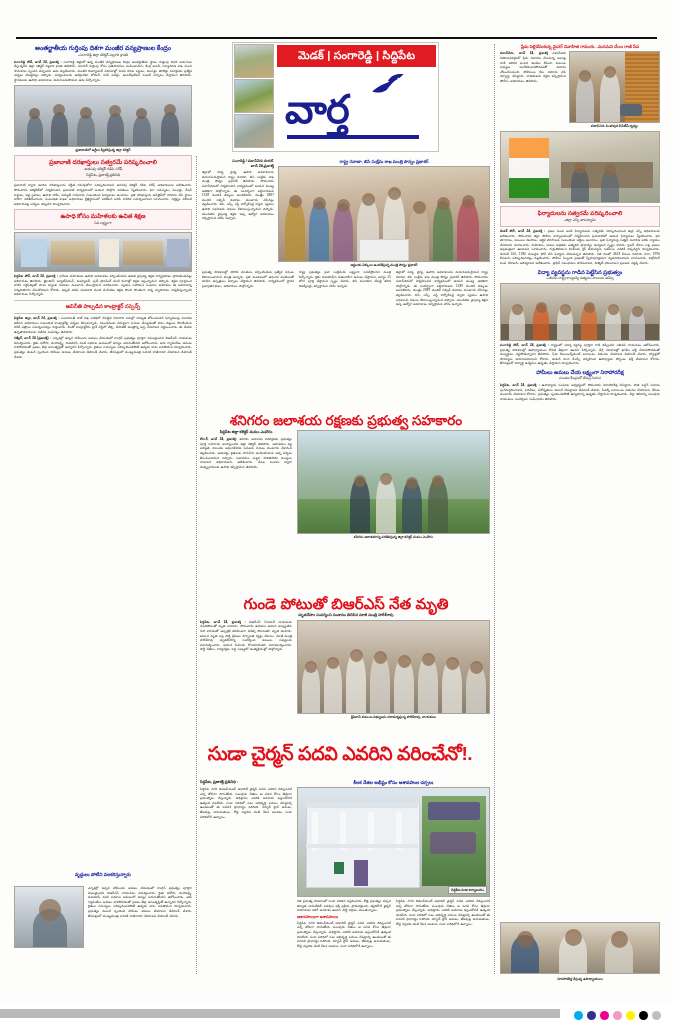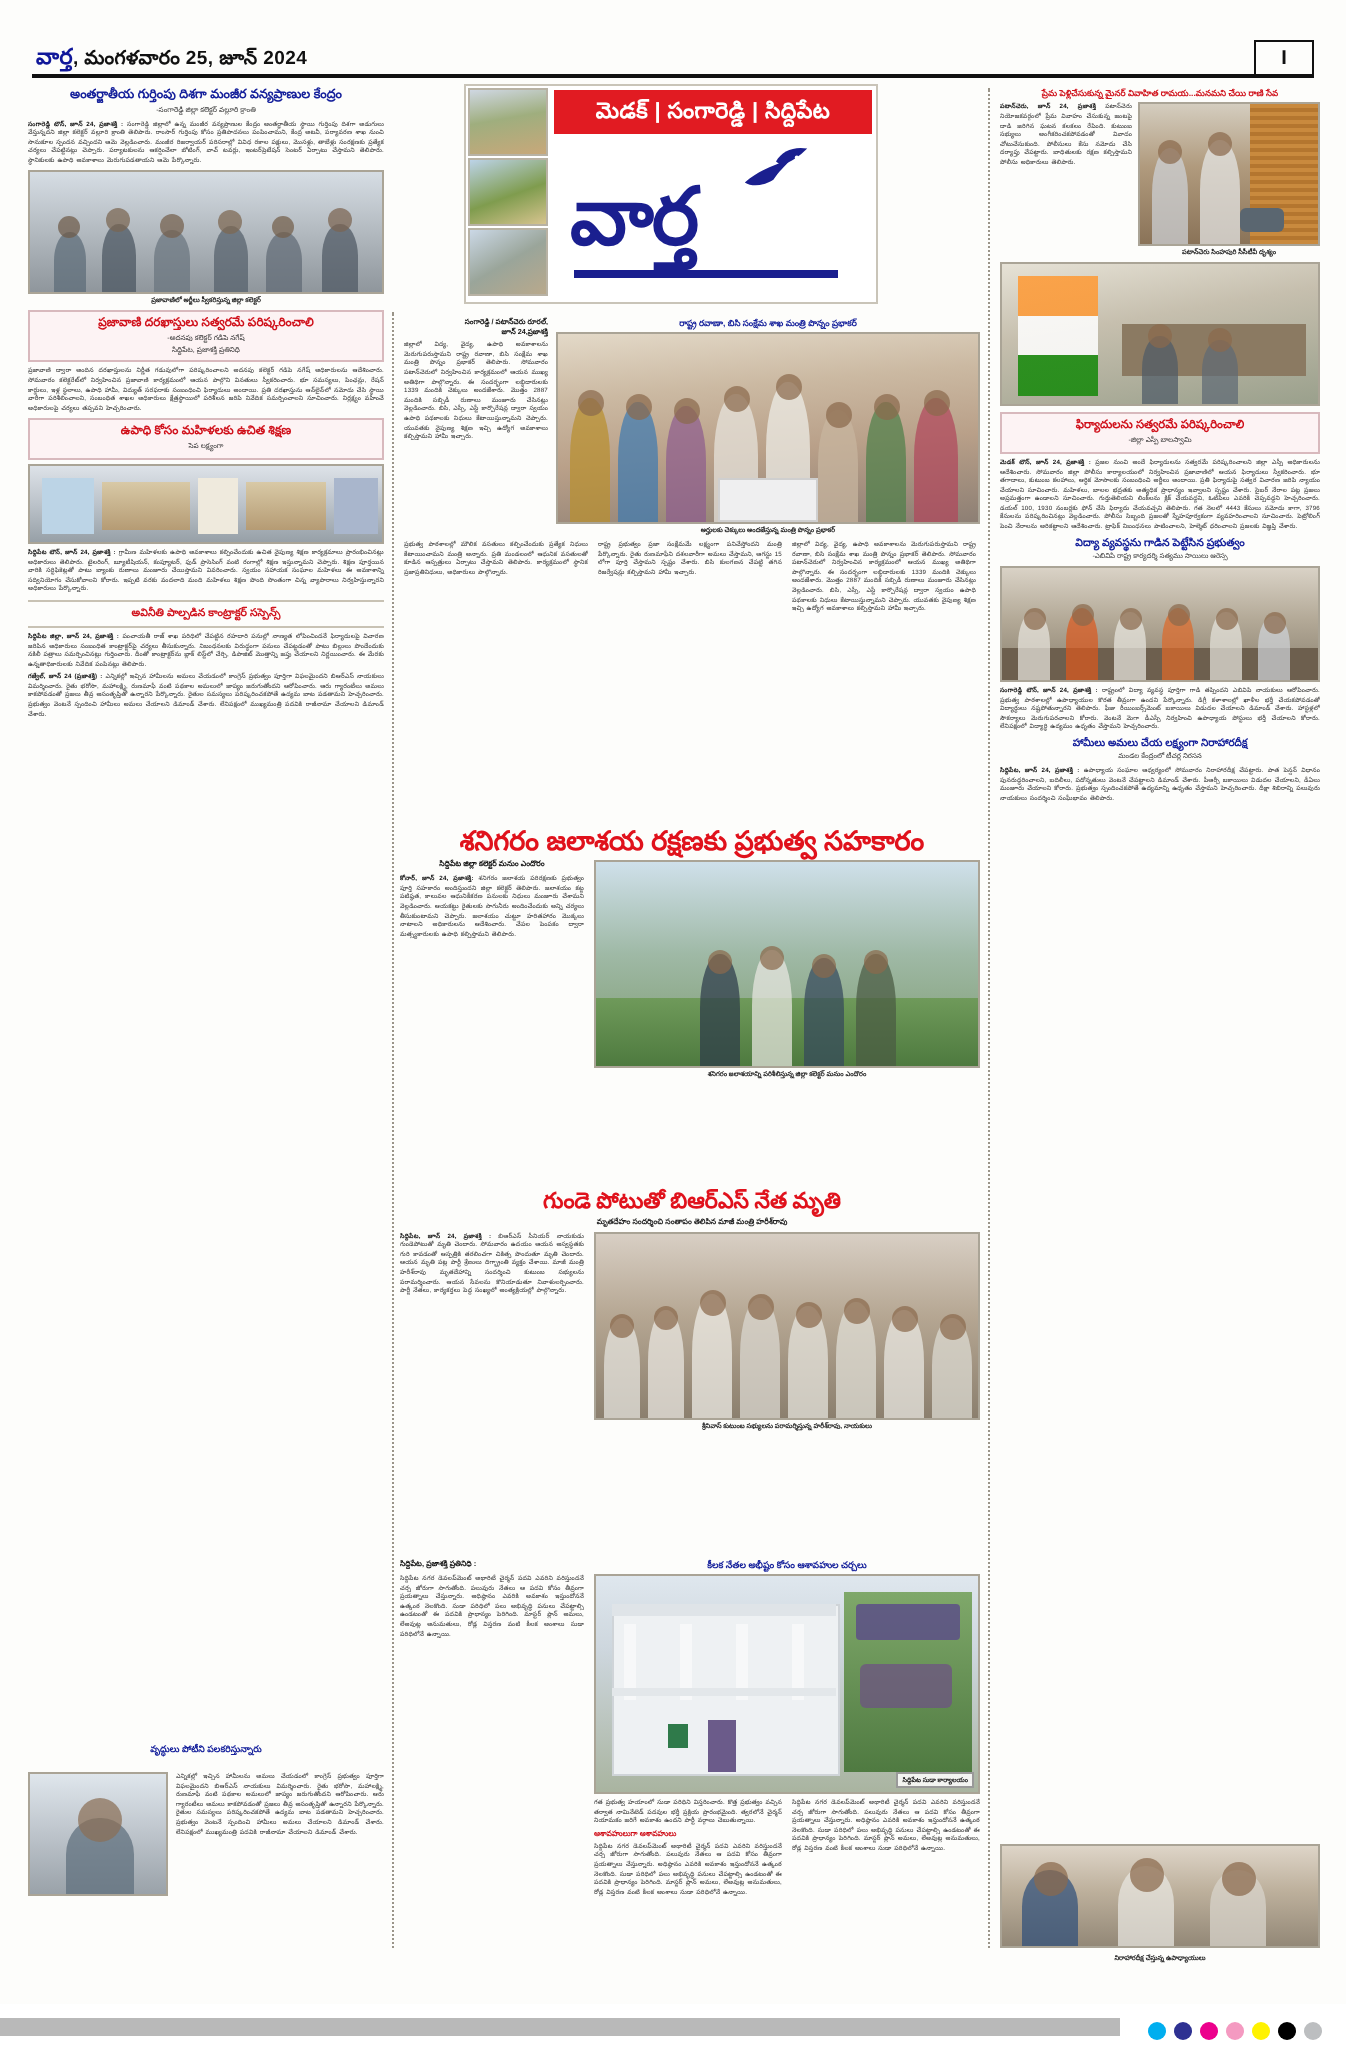--- a/index.html
+++ b/index.html
@@ -72,26 +72,20 @@
   .botbar{position:absolute;left:0;bottom:0;width:673px;height:22px;background:#fff;}
   .greybar{position:absolute;left:0;bottom:6px;width:560px;height:9px;background:#b9b9b9;}
   .dots{position:absolute;right:12px;bottom:4px;display:flex;gap:4px;align-items:center;}
   .dot{width:9px;height:9px;border-radius:50%;}
 </style>
 </head>
 <body>
 
 <div class="page">
 
-  <div class="topstrip">
-    <div class="dateline">
-      <span class="brand">వార్త</span><span>,&nbsp;</span><span>మంగళవారం 25, జూన్ 2024</span>
-    </div>
-    <div class="pagemark">I</div>
-  </div>
   <div class="rule-top"></div>
 
   <div class="masthead">
     <div class="mh-photos">
       <div class="mh-ph ph1"></div>
       <div class="mh-ph ph2"></div>
       <div class="mh-ph ph3"></div>
     </div>
     <div class="mh-redbar">మెడక్ | సంగారెడ్డి | సిద్దిపేట</div>
     <div class="mh-title">
@@ -239,21 +233,21 @@
           <div class="sil h" style="left:108px;top:46px;width:12px;height:12px;background:#8a6a4c;"></div>
           <div class="sil" style="left:130px;width:20px;height:56px;background:#4a5a42;"></div>
           <div class="sil h" style="left:134px;top:44px;width:12px;height:12px;background:#8a6a4c;"></div>
         </div>
         <div class="cap">శనిగరం జలాశయాన్ని పరిశీలిస్తున్న జిల్లా కలెక్టర్ మనుం ఎందొరం</div>
       </div>
     </div>
   </div>
 
   <div style="position:absolute;left:200px;top:596px;width:292px;">
-    <div class="hl-red" style="font-size:11px;font-family:Liberation Serif, serif;">గుండె పోటుతో బిఆర్ఎస్ నేత మృతి</div>
+    <div class="hl-red" style="font-size:15px;">గుండె పోటుతో బిఆర్ఎస్ నేత మృతి</div>
     <div style="font-size:3.8px;text-align:center;color:#222;font-weight:bold;margin-top:1px;">మృతదేహం సందర్శించి సంతాపం తెలిపిన మాజీ మంత్రి హరీశ్‌రావు</div>
     <div style="display:flex;gap:5px;margin-top:2px;">
       <div style="width:92px;">
         <div class="body-col">
           <span class="lead">సిద్దిపేట, జూన్ 24, ప్రజాశక్తి :</span>
           <span>బిఆర్ఎస్ సీనియర్ నాయకుడు గుండెపోటుతో మృతి చెందారు. సోమవారం ఉదయం ఆయన అస్వస్థతకు గురి కావడంతో ఆస్పత్రికి తరలించగా చికిత్స పొందుతూ మృతి చెందారు. ఆయన మృతి పట్ల పార్టీ శ్రేణులు దిగ్భ్రాంతి వ్యక్తం చేశాయి. మాజీ మంత్రి హరీశ్‌రావు మృతదేహాన్ని సందర్శించి కుటుంబ సభ్యులను పరామర్శించారు. ఆయన సేవలను కొనియాడుతూ నివాళులర్పించారు. పార్టీ నేతలు, కార్యకర్తలు పెద్ద సంఖ్యలో అంత్యక్రియల్లో పాల్గొన్నారు.</span>
         </div>
       </div>
       <div style="width:193px;">
         <div class="photo p-crowd" style="width:193px;height:94px;">
@@ -272,20 +266,23 @@
           <div class="sil" style="left:144px;width:20px;height:54px;background:#eceae4;"></div>
           <div class="sil h" style="left:148px;top:36px;width:13px;height:13px;background:#8a6a4c;"></div>
           <div class="sil" style="left:168px;width:20px;height:50px;background:#dedcd4;"></div>
           <div class="sil h" style="left:172px;top:40px;width:13px;height:13px;background:#8a6a4c;"></div>
         </div>
         <div class="cap">శ్రీనివాస్ కుటుంబ సభ్యులను పరామర్శిస్తున్న హరీశ్‌రావు, నాయకులు</div>
       </div>
     </div>
   </div>
 
+  <div style="position:absolute;left:186px;top:744px;width:308px;">
+    <div class="hl-red" style="font-size:19px;letter-spacing:-.4px;white-space:nowrap;">సుడా చైర్మన్ పదవి ఎవరిని వరించేనో!.</div>
+  </div>
   <div style="position:absolute;left:200px;top:780px;width:292px;display:flex;gap:5px;">
     <div style="width:92px;">
       <div style="font-size:3.8px;font-weight:bold;color:#111;">సిద్దిపేట, ప్రజాశక్తి ప్రతినిధి :</div>
       <div class="body-col" style="margin-top:2px;">సిద్దిపేట నగర డెవలప్‌మెంట్ అథారిటీ చైర్మన్ పదవి ఎవరిని వరిస్తుందనే చర్చ జోరుగా సాగుతోంది. పలువురు నేతలు ఆ పదవి కోసం తీవ్రంగా ప్రయత్నాలు చేస్తున్నారు. అధిష్ఠానం ఎవరికి అవకాశం ఇస్తుందోననే ఉత్కంఠ నెలకొంది. సుడా పరిధిలో పలు అభివృద్ధి పనులు చేపట్టాల్సి ఉండటంతో ఈ పదవికి ప్రాధాన్యం పెరిగింది. మాస్టర్ ప్లాన్ అమలు, లేఅవుట్ల అనుమతులు, రోడ్ల విస్తరణ వంటి కీలక అంశాలు సుడా పరిధిలోనే ఉన్నాయి.</div>
     </div>
     <div style="width:193px;">
       <div style="font-size:4.6px;font-weight:bold;color:#15209b;text-align:center;">కీలక నేతల అభీష్టం కోసం ఆశావహుల చర్చలు</div>
       <div class="photo p-build" style="width:193px;height:110px;margin-top:1px;">
         <div style="position:absolute;left:8px;top:14px;width:112px;height:84px;background:#eef1f3;border:.6px solid #cfd4d8;"></div>
         <div style="position:absolute;left:8px;top:14px;width:112px;height:6px;background:#dfe4e8;"></div>

